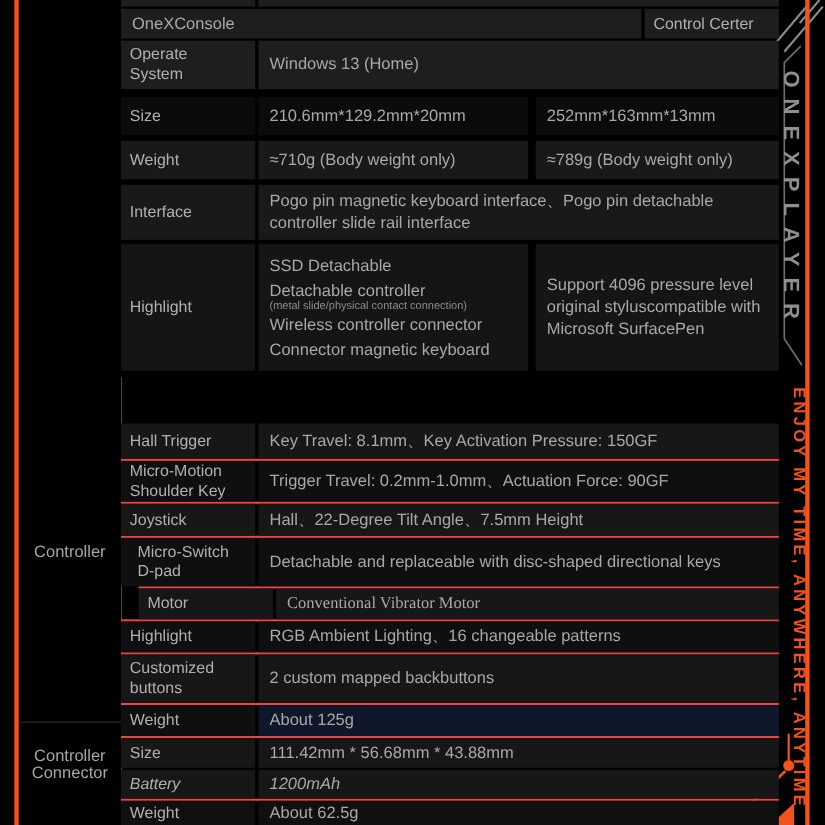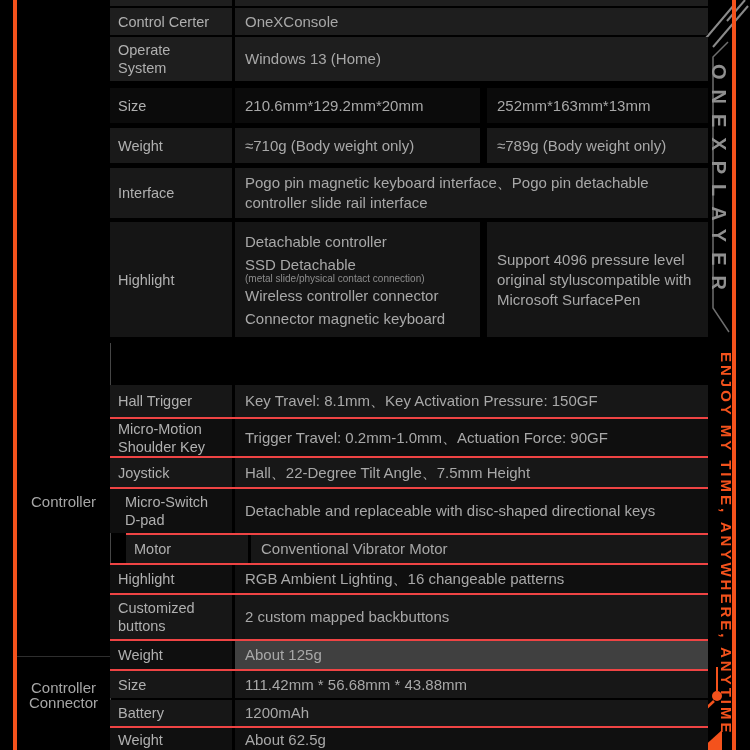--- a/index.html
+++ b/index.html
@@ -89,24 +89,24 @@
   <div class="cat-label" style="top:680px;">Controller Connector</div>
 
   <div class="spec-table" id="spec-table">
       <div class="row" style="height: 6px; margin-bottom: 2px;">
         <div class="cell spec" style="background: rgb(30, 30, 30);"></div>
         <div class="cell vals">
           <div class="cell val v-full" style="background: rgb(30, 30, 30);"></div>
         </div>
       </div>
       <div class="row" style="height: 27px; margin-bottom: 2px;">
+        <div class="cell vals">
+          <div class="cell val v-full" style="background: rgb(30, 30, 30);">OneXConsole</div>
+        </div>
         <div class="cell spec" style="background: rgb(30, 30, 30);">Control Certer</div>
-        <div class="cell vals">
-          <div class="cell val v-full" style="background: rgb(30, 30, 30);">OneXConsole</div>
-        </div>
       </div>
       <div class="row" style="height: 44px; margin-bottom: 7px;">
         <div class="cell spec" style="background: rgb(30, 30, 30);">Operate
 System</div>
         <div class="cell vals">
           <div class="cell val v-full" style="background: rgb(30, 30, 30);">Windows 13 (Home)</div>
         </div>
       </div>
       <div class="row" style="height: 35px; margin-bottom: 5px;">
         <div class="cell spec" style="background: rgb(11, 11, 11);">Size</div>
@@ -125,22 +125,22 @@
       <div class="row" style="height: 50px; margin-bottom: 4px;">
         <div class="cell spec" style="background: rgb(25, 25, 25);">Interface</div>
         <div class="cell vals">
           <div class="cell val v-full" style="background: rgb(25, 25, 25);">Pogo pin magnetic keyboard interface、Pogo pin detachable controller slide rail interface</div>
         </div>
       </div>
       <div class="row" style="height: 115px; margin-bottom: 6px;">
         <div class="cell spec" style="background: rgb(21, 21, 21);">Highlight</div>
         <div class="cell vals">
           <div class="cell val v1of2" style="background: rgb(21, 21, 21);">
+            <div class="line">SSD Detachable</div>
             <div class="line">Detachable controller</div>
-            <div class="line">SSD Detachable</div>
             <div class="line small">(metal slide/physical contact connection)</div>
             <div class="line">Wireless controller connector</div>
             <div class="line">Connector magnetic keyboard</div>
           </div>
           <div class="cell val v2of2" style="background: rgb(21, 21, 21);">Support 4096 pressure level original styluscompatible with Microsoft SurfacePen</div>
         </div>
       </div>
       <div class="row" style="height: 32px; margin-top: 48px;">
         <div class="cell spec" style="background: rgb(23, 23, 23);">Hall Trigger</div>
         <div class="cell vals">
@@ -163,49 +163,49 @@
       <div class="row hair" style="height: 46px;">
         <div class="cell spec" style="background: rgb(15, 15, 15); padding-left: 15px;">Micro-Switch
 D-pad</div>
         <div class="cell vals">
           <div class="cell val v-full" style="background: rgb(15, 15, 15);">Detachable and replaceable with disc-shaped directional keys</div>
         </div>
       </div>
       <div class="row hair" style="height: 30px; margin-left: 16px;">
         <div class="cell spec" style="background: rgb(23, 23, 23);">Motor</div>
         <div class="cell vals">
-          <div class="cell val v-full" style="background: rgb(23, 23, 23);">Conventional Vibrator Motor</div>
+          <div class="cell val v-full" style="background: rgb(23, 23, 23); font-family: Liberation Serif, serif;">Conventional Vibrator Motor</div>
         </div>
       </div>
       <div class="row hair" style="height: 30px;">
         <div class="cell spec" style="background: rgb(15, 15, 15);">Highlight</div>
         <div class="cell vals">
           <div class="cell val v-full" style="background: rgb(15, 15, 15);">RGB Ambient Lighting、16 changeable patterns</div>
         </div>
       </div>
       <div class="row hair" style="height: 46px;">
         <div class="cell spec" style="background: rgb(23, 23, 23);">Customized
 buttons</div>
         <div class="cell vals">
           <div class="cell val v-full" style="background: rgb(23, 23, 23);">2 custom mapped backbuttons</div>
         </div>
       </div>
       <div class="row hair" style="height: 30px;">
         <div class="cell spec" style="background: rgb(15, 15, 15);">Weight</div>
         <div class="cell vals">
-          <div class="cell val v-full" style="background: #404040;">About 125g</div>
+          <div class="cell val v-full" style="background: #0f172a;">About 125g</div>
         </div>
       </div>
       <div class="row hair" style="height: 29px; margin-bottom: 2px;">
         <div class="cell spec" style="background: rgb(23, 23, 23);">Size</div>
         <div class="cell vals">
           <div class="cell val v-full" style="background: rgb(23, 23, 23);">111.42mm * 56.68mm * 43.88mm</div>
         </div>
       </div>
-      <div class="row" style="height: 26px;">
+      <div class="row" style="height: 26px; font-style: italic;">
         <div class="cell spec" style="background: rgb(23, 23, 23);">Battery</div>
         <div class="cell vals">
           <div class="cell val v-full" style="background: rgb(23, 23, 23);">1200mAh</div>
         </div>
       </div>
       <div class="row hair" style="height: 26px;">
         <div class="cell spec" style="background: rgb(16, 16, 16);">Weight</div>
         <div class="cell vals">
           <div class="cell val v-full" style="background: rgb(16, 16, 16);">About 62.5g</div>
         </div>

